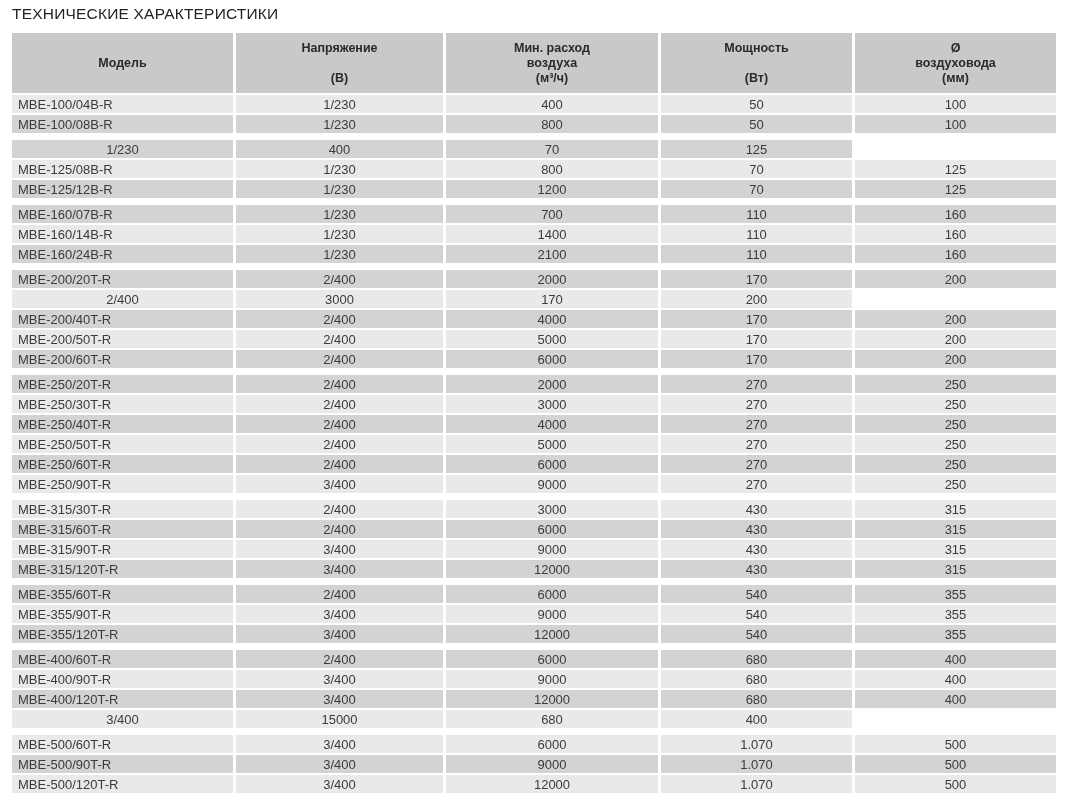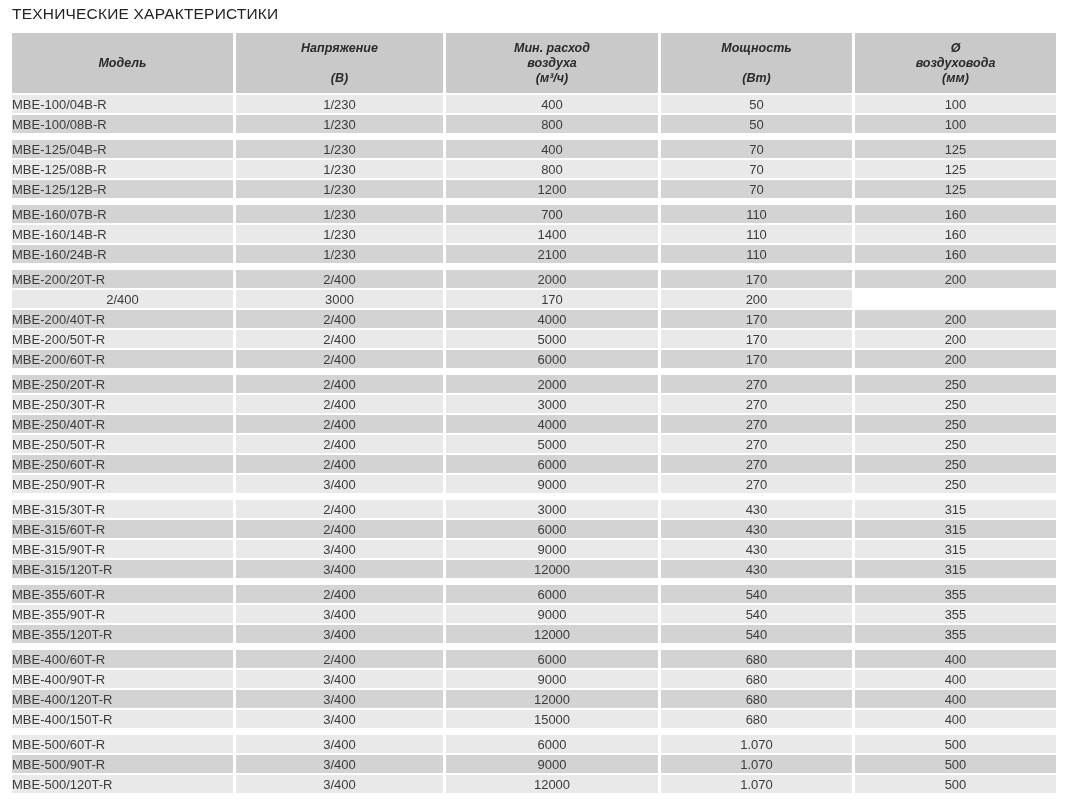--- a/index.html
+++ b/index.html
@@ -30,29 +30,29 @@
   }
   
   .theader { margin-bottom: 2px; }
   .theader .tcell {
     background: var(--header-bg, #c9c9c9);
     height: 60px;
     flex-direction: column;
     font-weight: bold; font-size: 12.5px; line-height: 15px;
     color: var(--header-text, #2a2a2a);
   }
-  .hline { min-height: 15px; font-style: italic; }
+  .hline { min-height: 15px; }
   
   .tgroup + .tgroup { margin-top: 7px; }
   .tgroup .trow + .trow { margin-top: 2px; border-radius: 8px; }
   .drow { height: 18px; }
   .drow .tcell { font-size: 13px; height: 18px; }
   .row-dark .tcell  { background: var(--row-dark-bg, #d3d3d3); }
   .row-light .tcell { background: var(--row-light-bg, #e9e9e9); }
-  .cell-model { justify-content: flex-start; text-align: right; }
+  .cell-model { justify-content: flex-start; text-align: right; padding-left: 6px; }
 </style>
 </head>
 <body>
 
 <div class="page">
   <h1 class="page-title">ТЕХНИЧЕСКИЕ ХАРАКТЕРИСТИКИ</h1>
 
   <div class="spec-table">
     <div class="trow theader">
         <div class="tcell hcell">
@@ -91,21 +91,20 @@
           <div class="trow drow row-dark">
             <div class="tcell dcell cell-model">MBE-100/08B-R</div>
             <div class="tcell dcell cell-voltage">1/230</div>
             <div class="tcell dcell cell-power">800</div>
             <div class="tcell dcell cell-airflow">50</div>
             <div class="tcell dcell cell-diameter">100</div>
           </div>
         </div>
         <div class="tgroup">
           <div class="trow drow row-dark">
-            <div class="tcell dcell cell-model">MBE-125/04B-R</div>
             <div class="tcell dcell cell-voltage">1/230</div>
             <div class="tcell dcell cell-power">400</div>
             <div class="tcell dcell cell-airflow">70</div>
             <div class="tcell dcell cell-diameter">125</div>
           </div>
           <div class="trow drow row-light">
             <div class="tcell dcell cell-model">MBE-125/08B-R</div>
             <div class="tcell dcell cell-voltage">1/230</div>
             <div class="tcell dcell cell-power">800</div>
             <div class="tcell dcell cell-airflow">70</div>
@@ -291,21 +290,20 @@
             <div class="tcell dcell cell-diameter">400</div>
           </div>
           <div class="trow drow row-dark">
             <div class="tcell dcell cell-model">MBE-400/120T-R</div>
             <div class="tcell dcell cell-voltage">3/400</div>
             <div class="tcell dcell cell-power">12000</div>
             <div class="tcell dcell cell-airflow">680</div>
             <div class="tcell dcell cell-diameter">400</div>
           </div>
           <div class="trow drow row-light">
-            <div class="tcell dcell cell-model">MBE-400/150T-R</div>
             <div class="tcell dcell cell-voltage">3/400</div>
             <div class="tcell dcell cell-power">15000</div>
             <div class="tcell dcell cell-airflow">680</div>
             <div class="tcell dcell cell-diameter">400</div>
           </div>
         </div>
         <div class="tgroup">
           <div class="trow drow row-light">
             <div class="tcell dcell cell-model">MBE-500/60T-R</div>
             <div class="tcell dcell cell-voltage">3/400</div>

